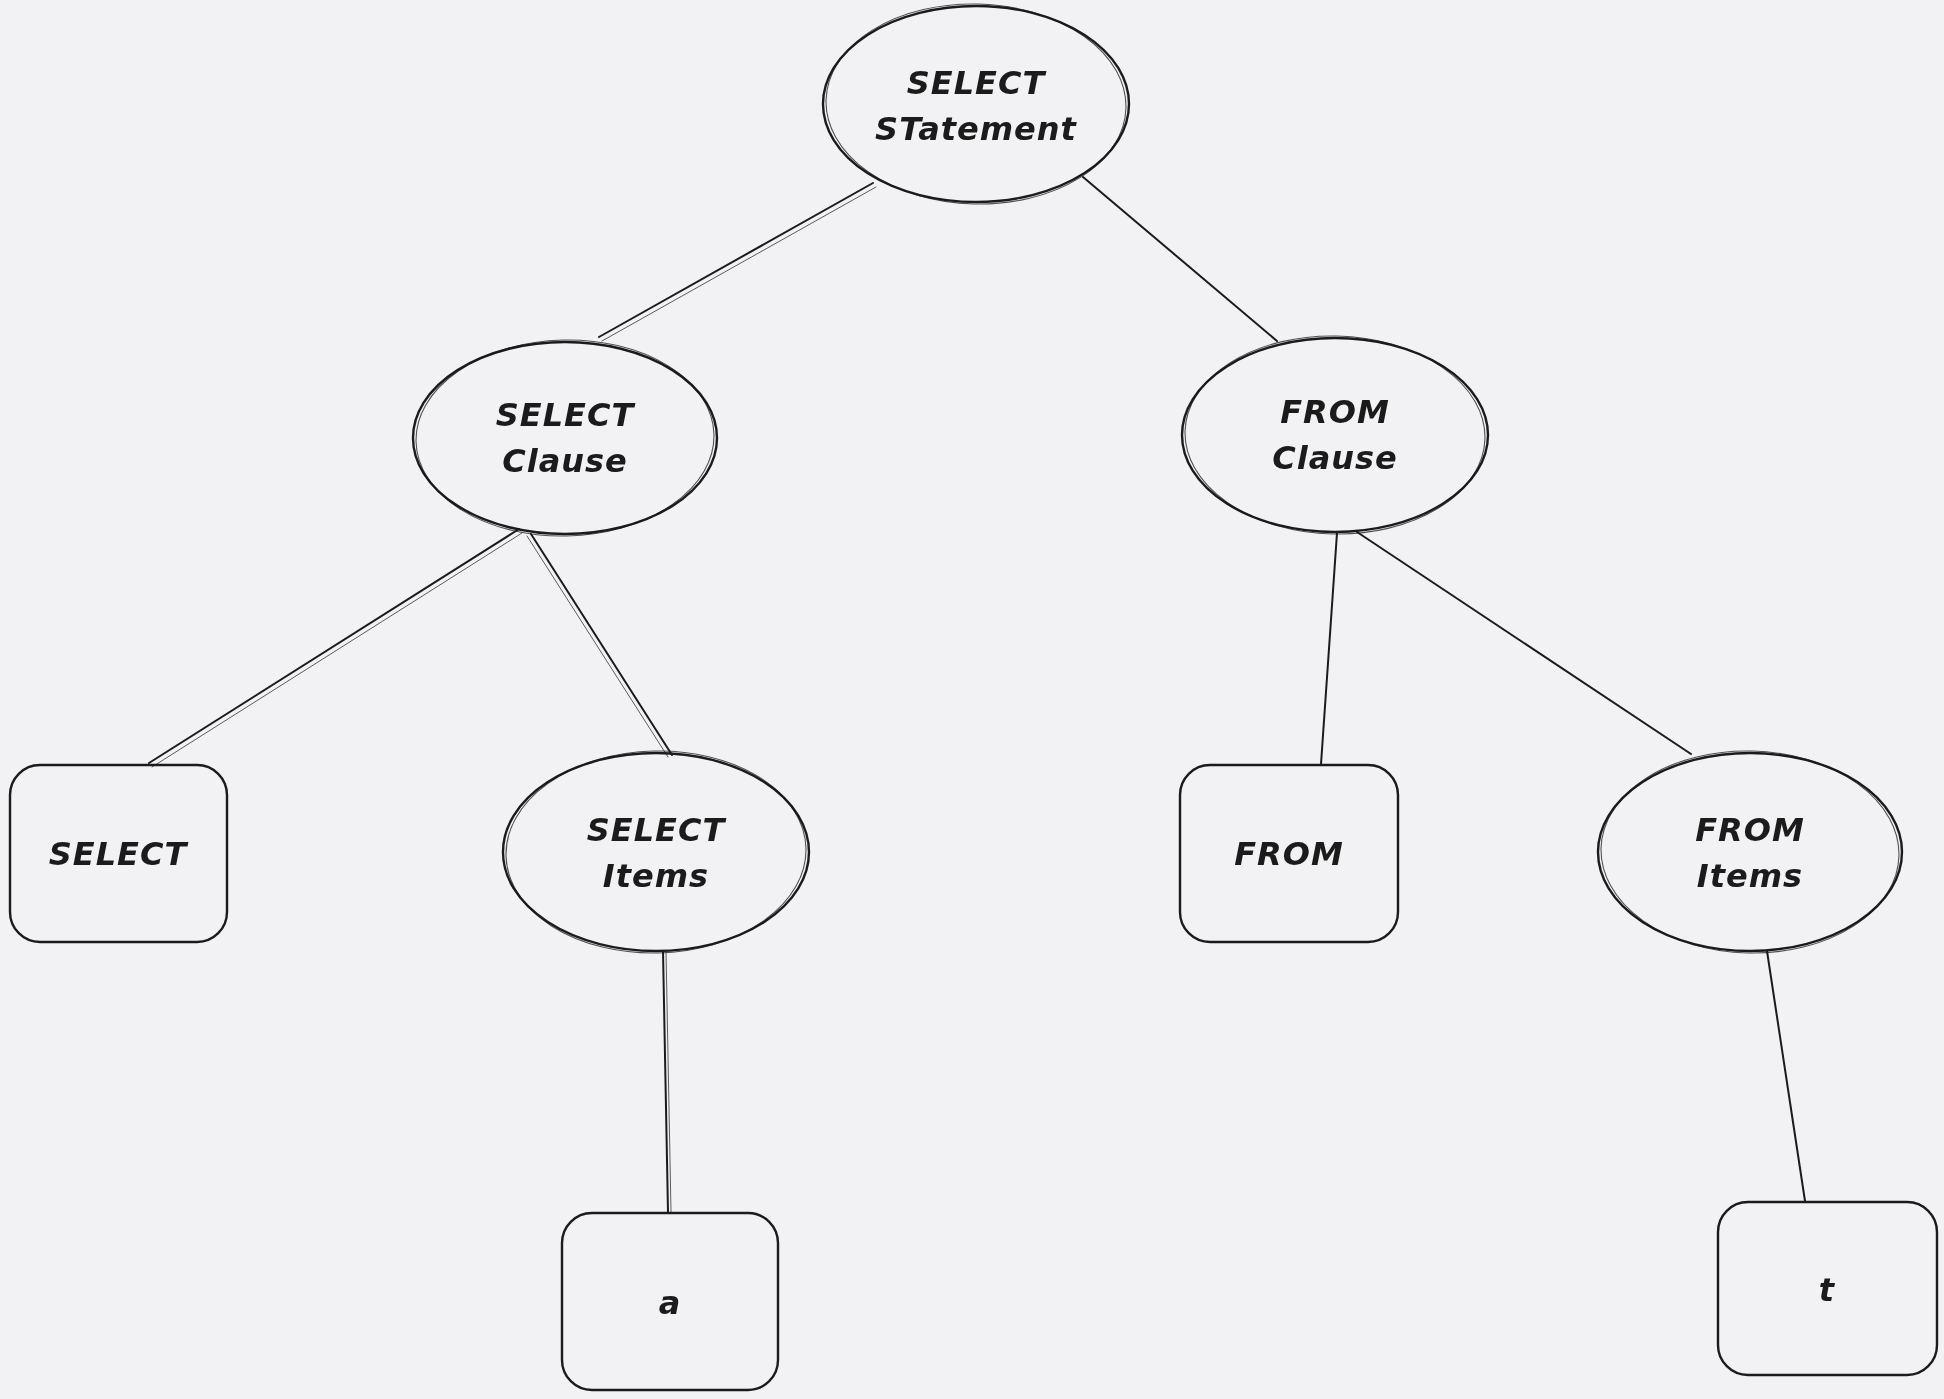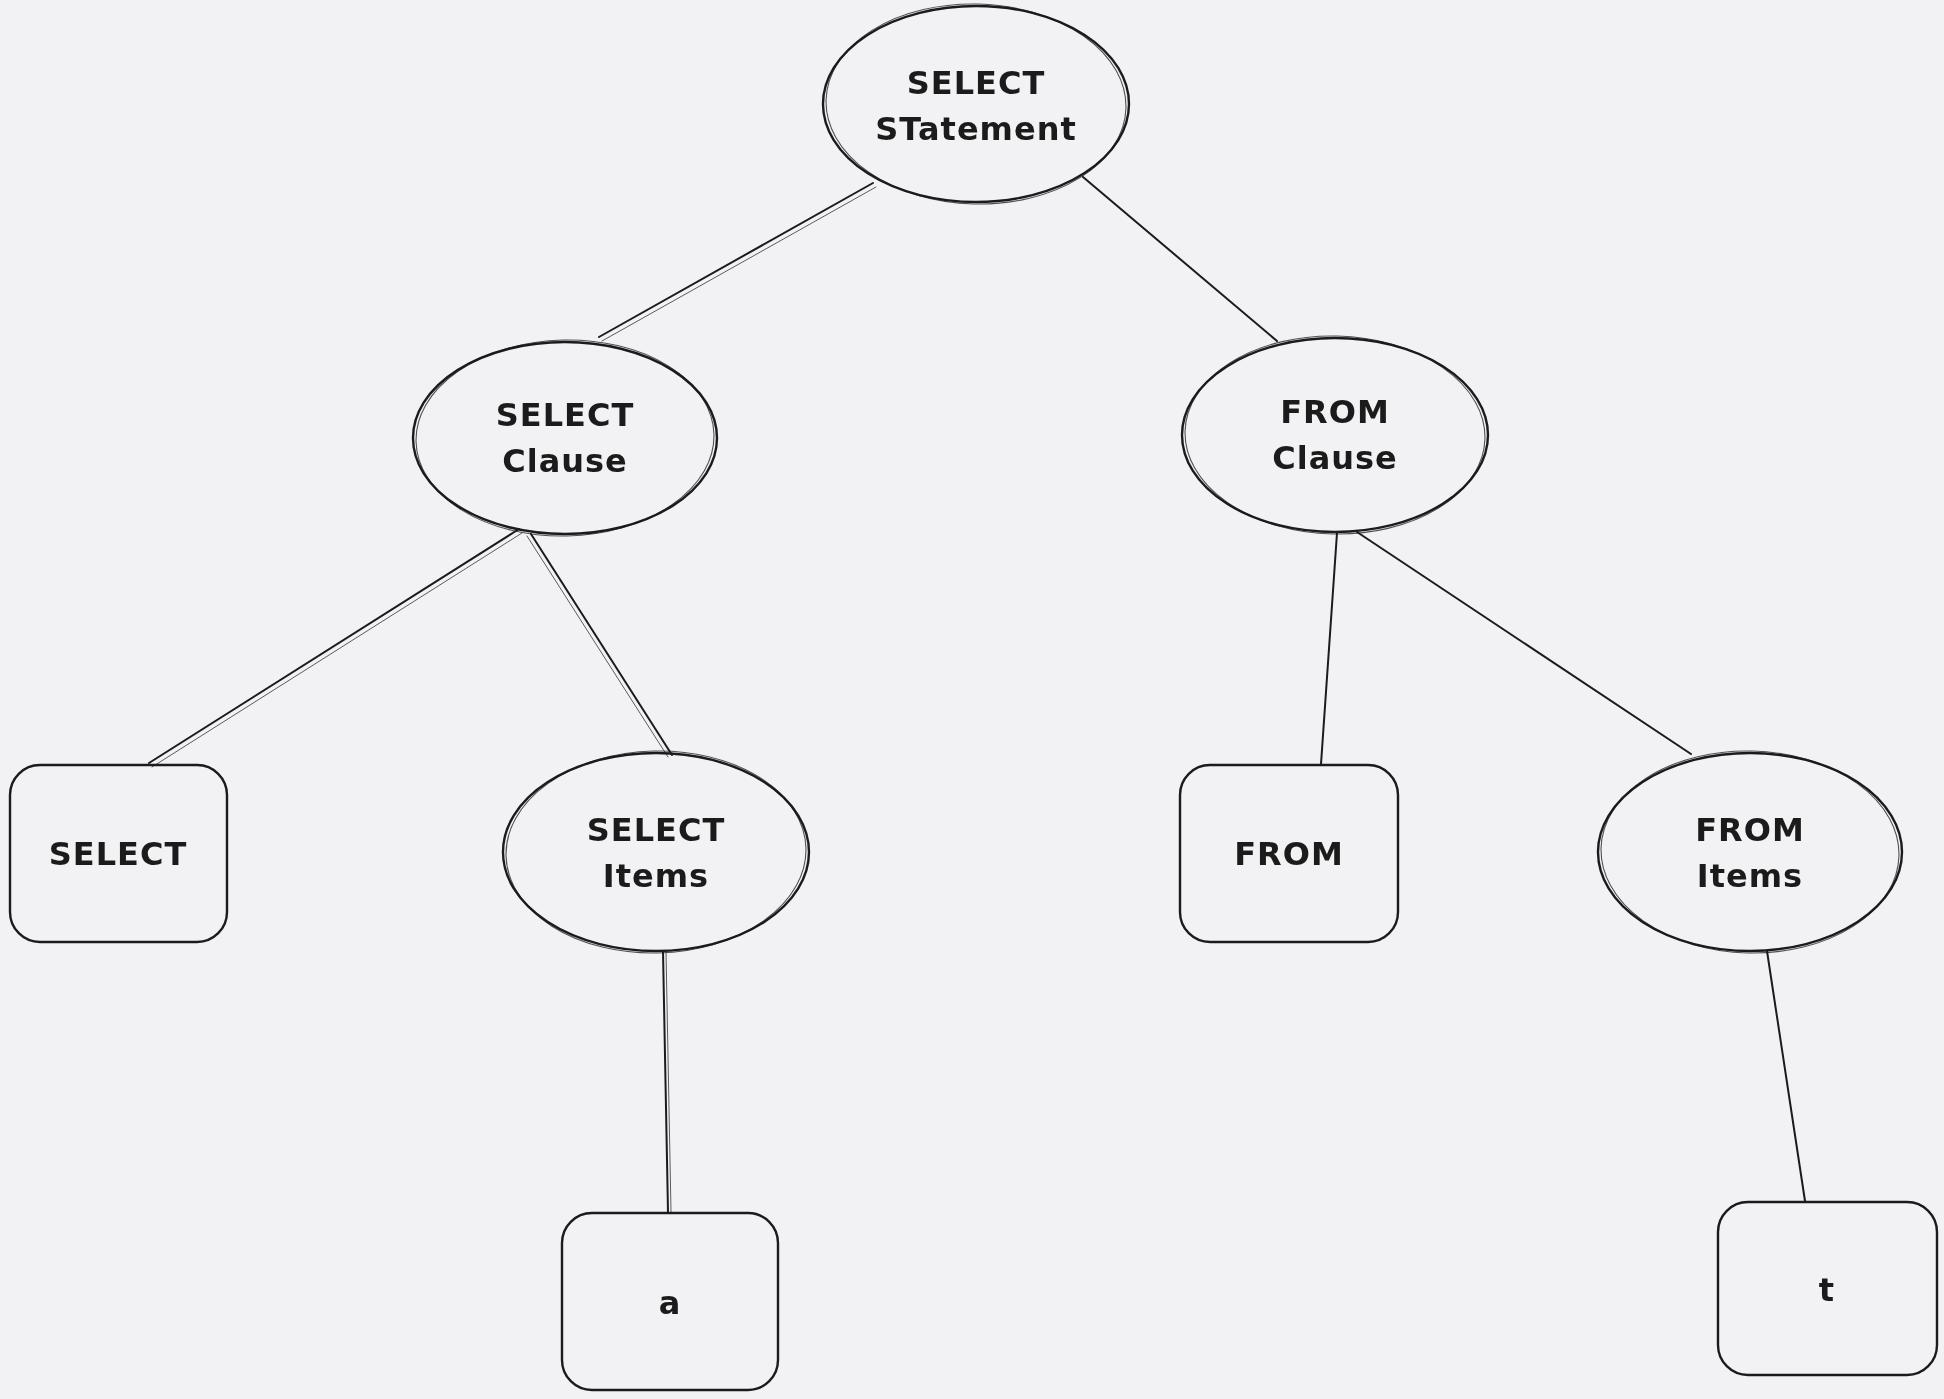--- a/index.html
+++ b/index.html
@@ -6,20 +6,21 @@
     margin: 0;
     padding: 0;
     background: var(--bg, #f2f2f4);
   }
   .canvas {
     position: relative;
     width: 1944px;
     height: 1399px;
     background: var(--bg, #f2f2f4);
     overflow: hidden;
+    font-style: italic;
   }
   svg { display: block; }
   .shape {
     fill: none;
     stroke: var(--stroke, #1b1b1b);
     stroke-width: 2.4;
   }
   .sketch2 {
     stroke-width: 1.1;
     opacity: 0.75;

